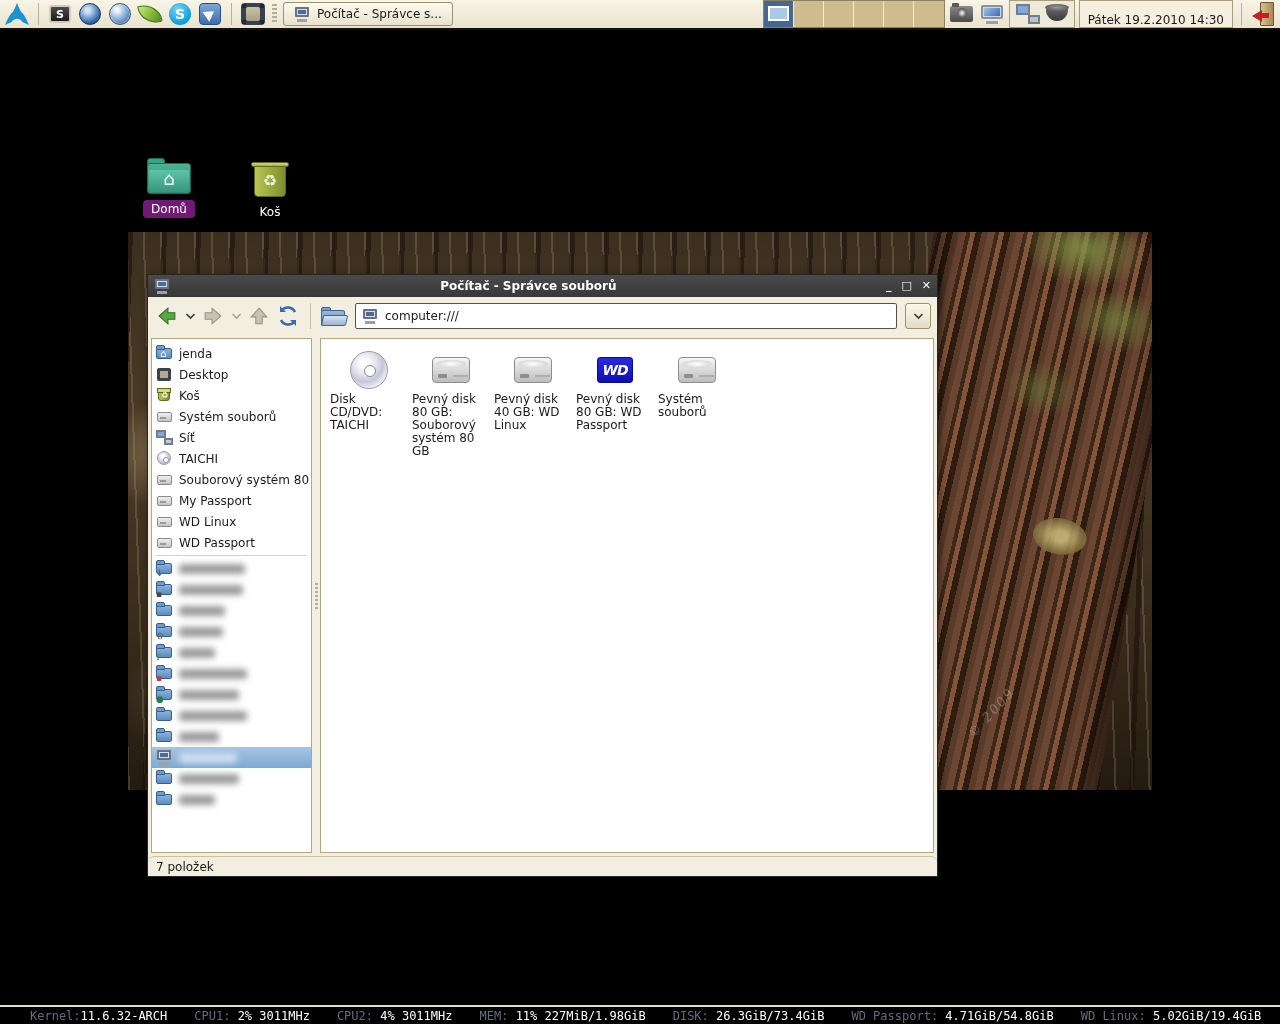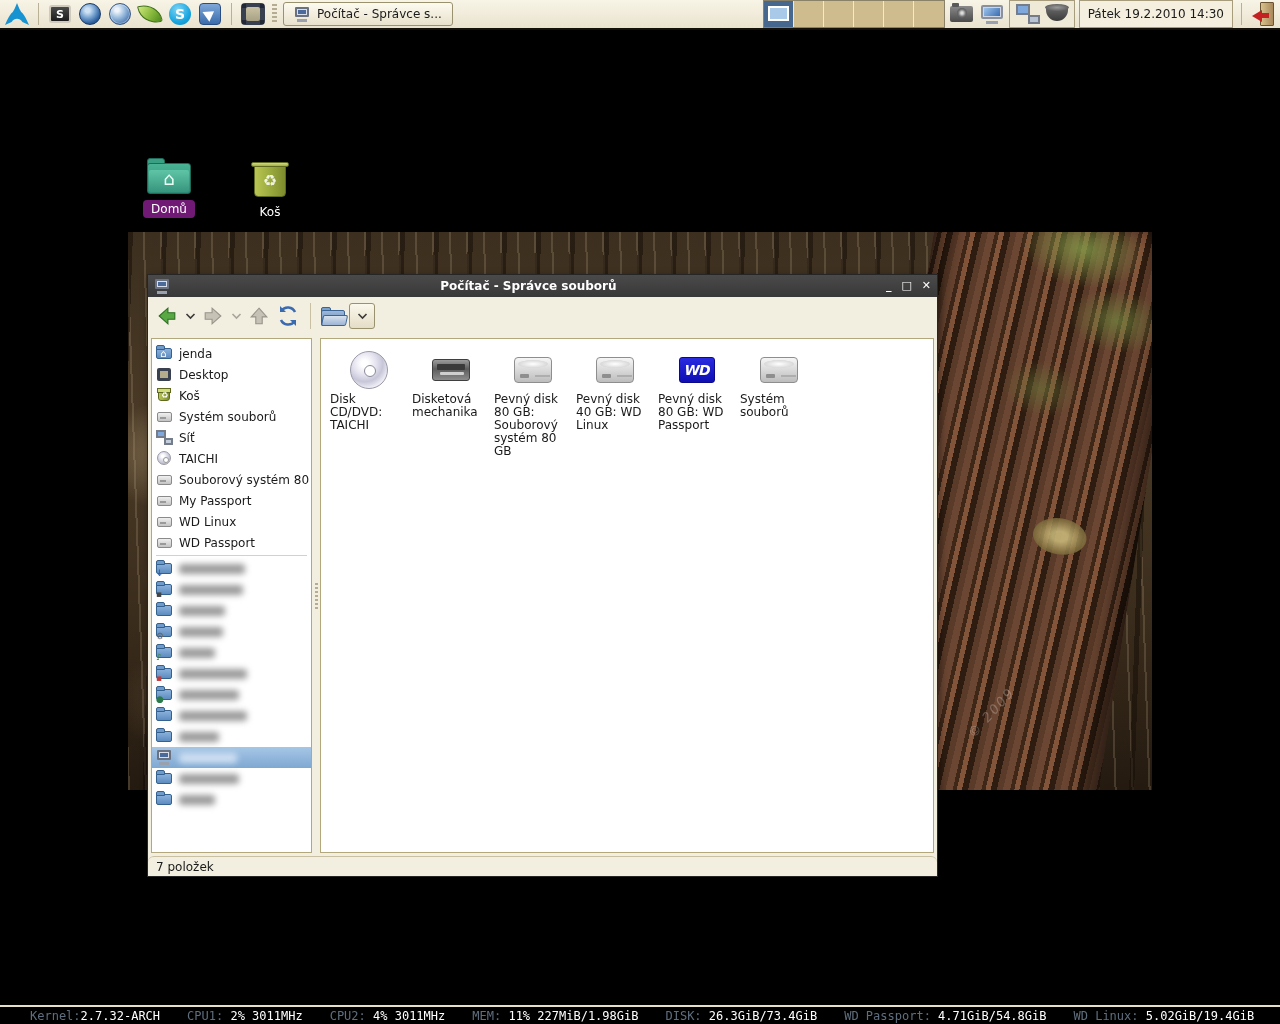--- a/index.html
+++ b/index.html
@@ -74,21 +74,21 @@
   .ic-monitor .base { position:absolute; left:5px; bottom:0; width:12px; height:3px; background:#9aa1ae; }
   .traybox { display:flex; align-items:center; gap:6px; height:28px; padding:0 6px; border:1px solid #a79d7c; background:#efe9d8; }
   .ic-net { position:relative; width:24px; height:20px; }
   .ic-net .m1 { position:absolute; left:0; top:0; width:14px; height:11px; background:#e8e8ee; border:2px solid #767d8a; }
   .ic-net .m1::after { content:""; position:absolute; inset:0; background:#7fa8dc; }
   .ic-net .m2 { position:absolute; right:0; bottom:0; width:12px; height:9px; background:#e8e8ee; border:2px solid #767d8a; }
   .ic-net .m2::after { content:""; position:absolute; inset:0; background:#b8c4d4; }
   .ic-bowl { width:22px; height:14px; border-radius:0 0 11px 11px; background:linear-gradient(#6a6a6a,#3a3a3a); position:relative; }
   .ic-bowl::before { content:""; position:absolute; left:-1px; top:-3px; width:24px; height:7px; border-radius:50%;
     background:radial-gradient(#9a9a9a,#4a4a4a); }
-  .clockbox { height:28px; display:flex; align-items:center; padding:4px 8px; border:1px solid #a79d7c; background:#f4efdf; white-space:nowrap; }
+  .clockbox { height:28px; display:flex; padding:12px 8px; border:1px solid #a79d7c; background:#f4efdf; white-space:nowrap; }
   .ic-logout { position:relative; width:22px; height:24px; }
   .ic-logout .door { position:absolute; right:0; top:0; width:14px; height:24px; background:linear-gradient(90deg,#d8c28e,#a8885a); border:1px solid #6a5432; border-radius:1px; }
   .ic-logout .arrow { position:absolute; left:0; top:8px; width:0; height:0;
     border-top:6px solid transparent; border-bottom:6px solid transparent; border-right:10px solid #c42222; }
   .ic-logout .stem { position:absolute; left:9px; top:11px; width:8px; height:5px; background:#c42222; }
 
   
   .dicon { position:absolute; width:90px; text-align:center; cursor:pointer; }
   .dicon .lbl { display:inline-block; margin-top:6px; padding:2px 8px; color:#fff; }
   .dicon.sel .lbl { background:#701a75; border-radius:4px; }
@@ -356,20 +356,27 @@
         </svg>
       </div>
       <div class="tsep"></div>
       <div class="tbtn">
         <div class="folder-open">
             <div class="t"></div>
             <div class="b"></div>
             <div class="f"></div>
           </div>
       </div>
+      <div class="locbar">
+        <div class="s16">
+            <div class="s-comp"></div>
+            <div class="s-comp-base"></div>
+          </div>
+        <span>computer:///</span>
+      </div>
       <div class="dropbtn">
         <svg width="11" height="8" viewBox="0 0 11 8">
             <path d="M1.5 2 L5.5 6 L9.5 2" fill="none" stroke="#3a3a3a" stroke-width="1.6"></path>
           </svg>
       </div>
     </div>
 
     <div class="content">
       <div class="sidebar">
         <div style="height:4px;flex:0 0 auto;"></div>
@@ -520,58 +527,52 @@
 
       <div class="mainview">
         <div class="fitem">
           <div class="fico">
               <div class="dev-cd"></div>
             </div>
           <div class="flbl">Disk CD/DVD: TAICHI</div>
         </div>
         <div class="fitem">
           <div class="fico">
-              <div class="dev-floppy"></div>
-            </div>
-          <div class="flbl">Disketová mechanika</div>
+              <div class="dev-hdd"></div>
+            </div>
+          <div class="flbl">Pevný disk 80 GB: Souborový systém 80 GB</div>
         </div>
         <div class="fitem">
           <div class="fico">
               <div class="dev-hdd"></div>
             </div>
-          <div class="flbl">Pevný disk 80 GB: Souborový systém 80 GB</div>
+          <div class="flbl">Pevný disk 40 GB: WD Linux</div>
+        </div>
+        <div class="fitem">
+          <div class="fico">
+              <div class="dev-wd">WD</div>
+            </div>
+          <div class="flbl">Pevný disk 80 GB: WD Passport</div>
         </div>
         <div class="fitem">
           <div class="fico">
               <div class="dev-hdd"></div>
             </div>
-          <div class="flbl">Pevný disk 40 GB: WD Linux</div>
-        </div>
-        <div class="fitem">
-          <div class="fico">
-              <div class="dev-wd">WD</div>
-            </div>
-          <div class="flbl">Pevný disk 80 GB: WD Passport</div>
-        </div>
-        <div class="fitem">
-          <div class="fico">
-              <div class="dev-hdd"></div>
-            </div>
           <div class="flbl">Systém souborů</div>
         </div>
       </div>
     </div>
 
     <div class="statusbar">
       <span>7 položek</span>
     </div>
   </div>
 
   <div class="conky">
-    <span class="ck"><span class="l">Kernel:</span><span class="v">2.7.32-ARCH</span></span>
+    <span class="ck"><span class="l">Kernel:</span><span class="v">11.6.32-ARCH</span></span>
     <span class="ck"><span class="l">CPU1:</span><span class="v"> 2% 3011MHz</span></span>
     <span class="ck"><span class="l">CPU2:</span><span class="v"> 4% 3011MHz</span></span>
     <span class="ck"><span class="l">MEM:</span><span class="v"> 11% 227MiB/1.98GiB</span></span>
     <span class="ck"><span class="l">DISK:</span><span class="v"> 26.3GiB/73.4GiB</span></span>
     <span class="ck"><span class="l">WD Passport:</span><span class="v"> 4.71GiB/54.8GiB</span></span>
     <span class="ck"><span class="l">WD Linux:</span><span class="v"> 5.02GiB/19.4GiB</span></span>
   </div>
 
 </div>
 

